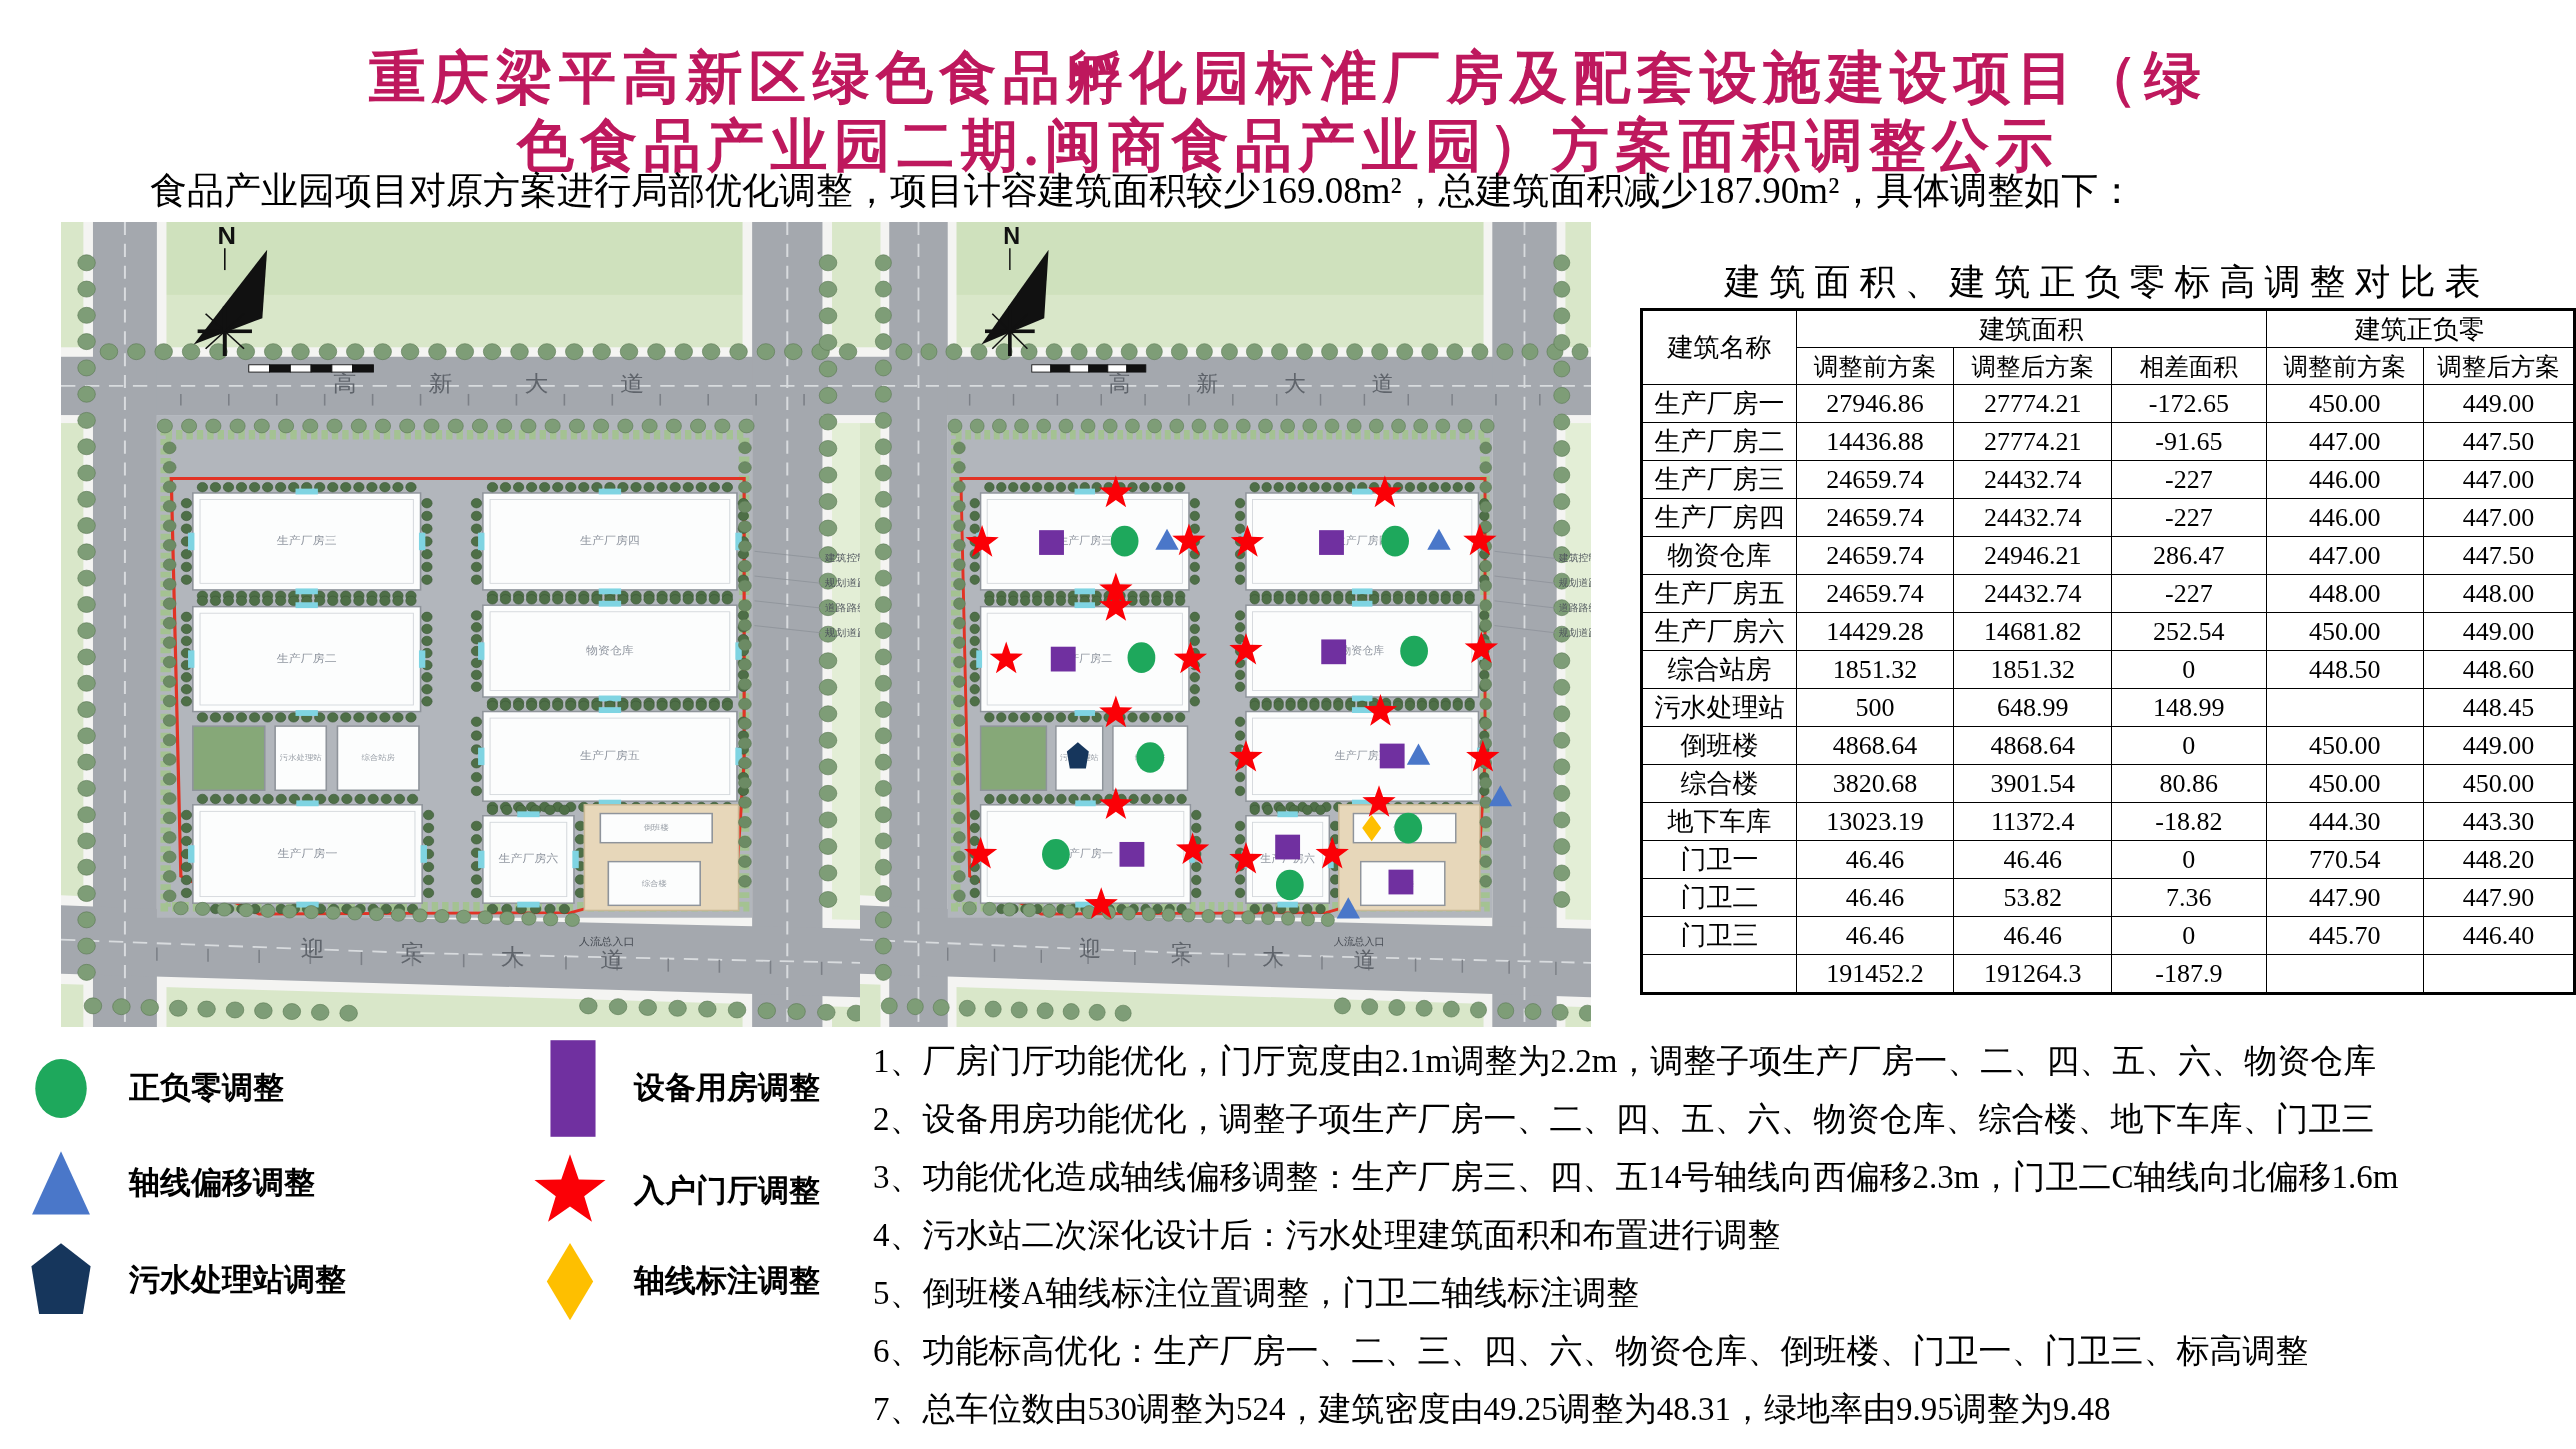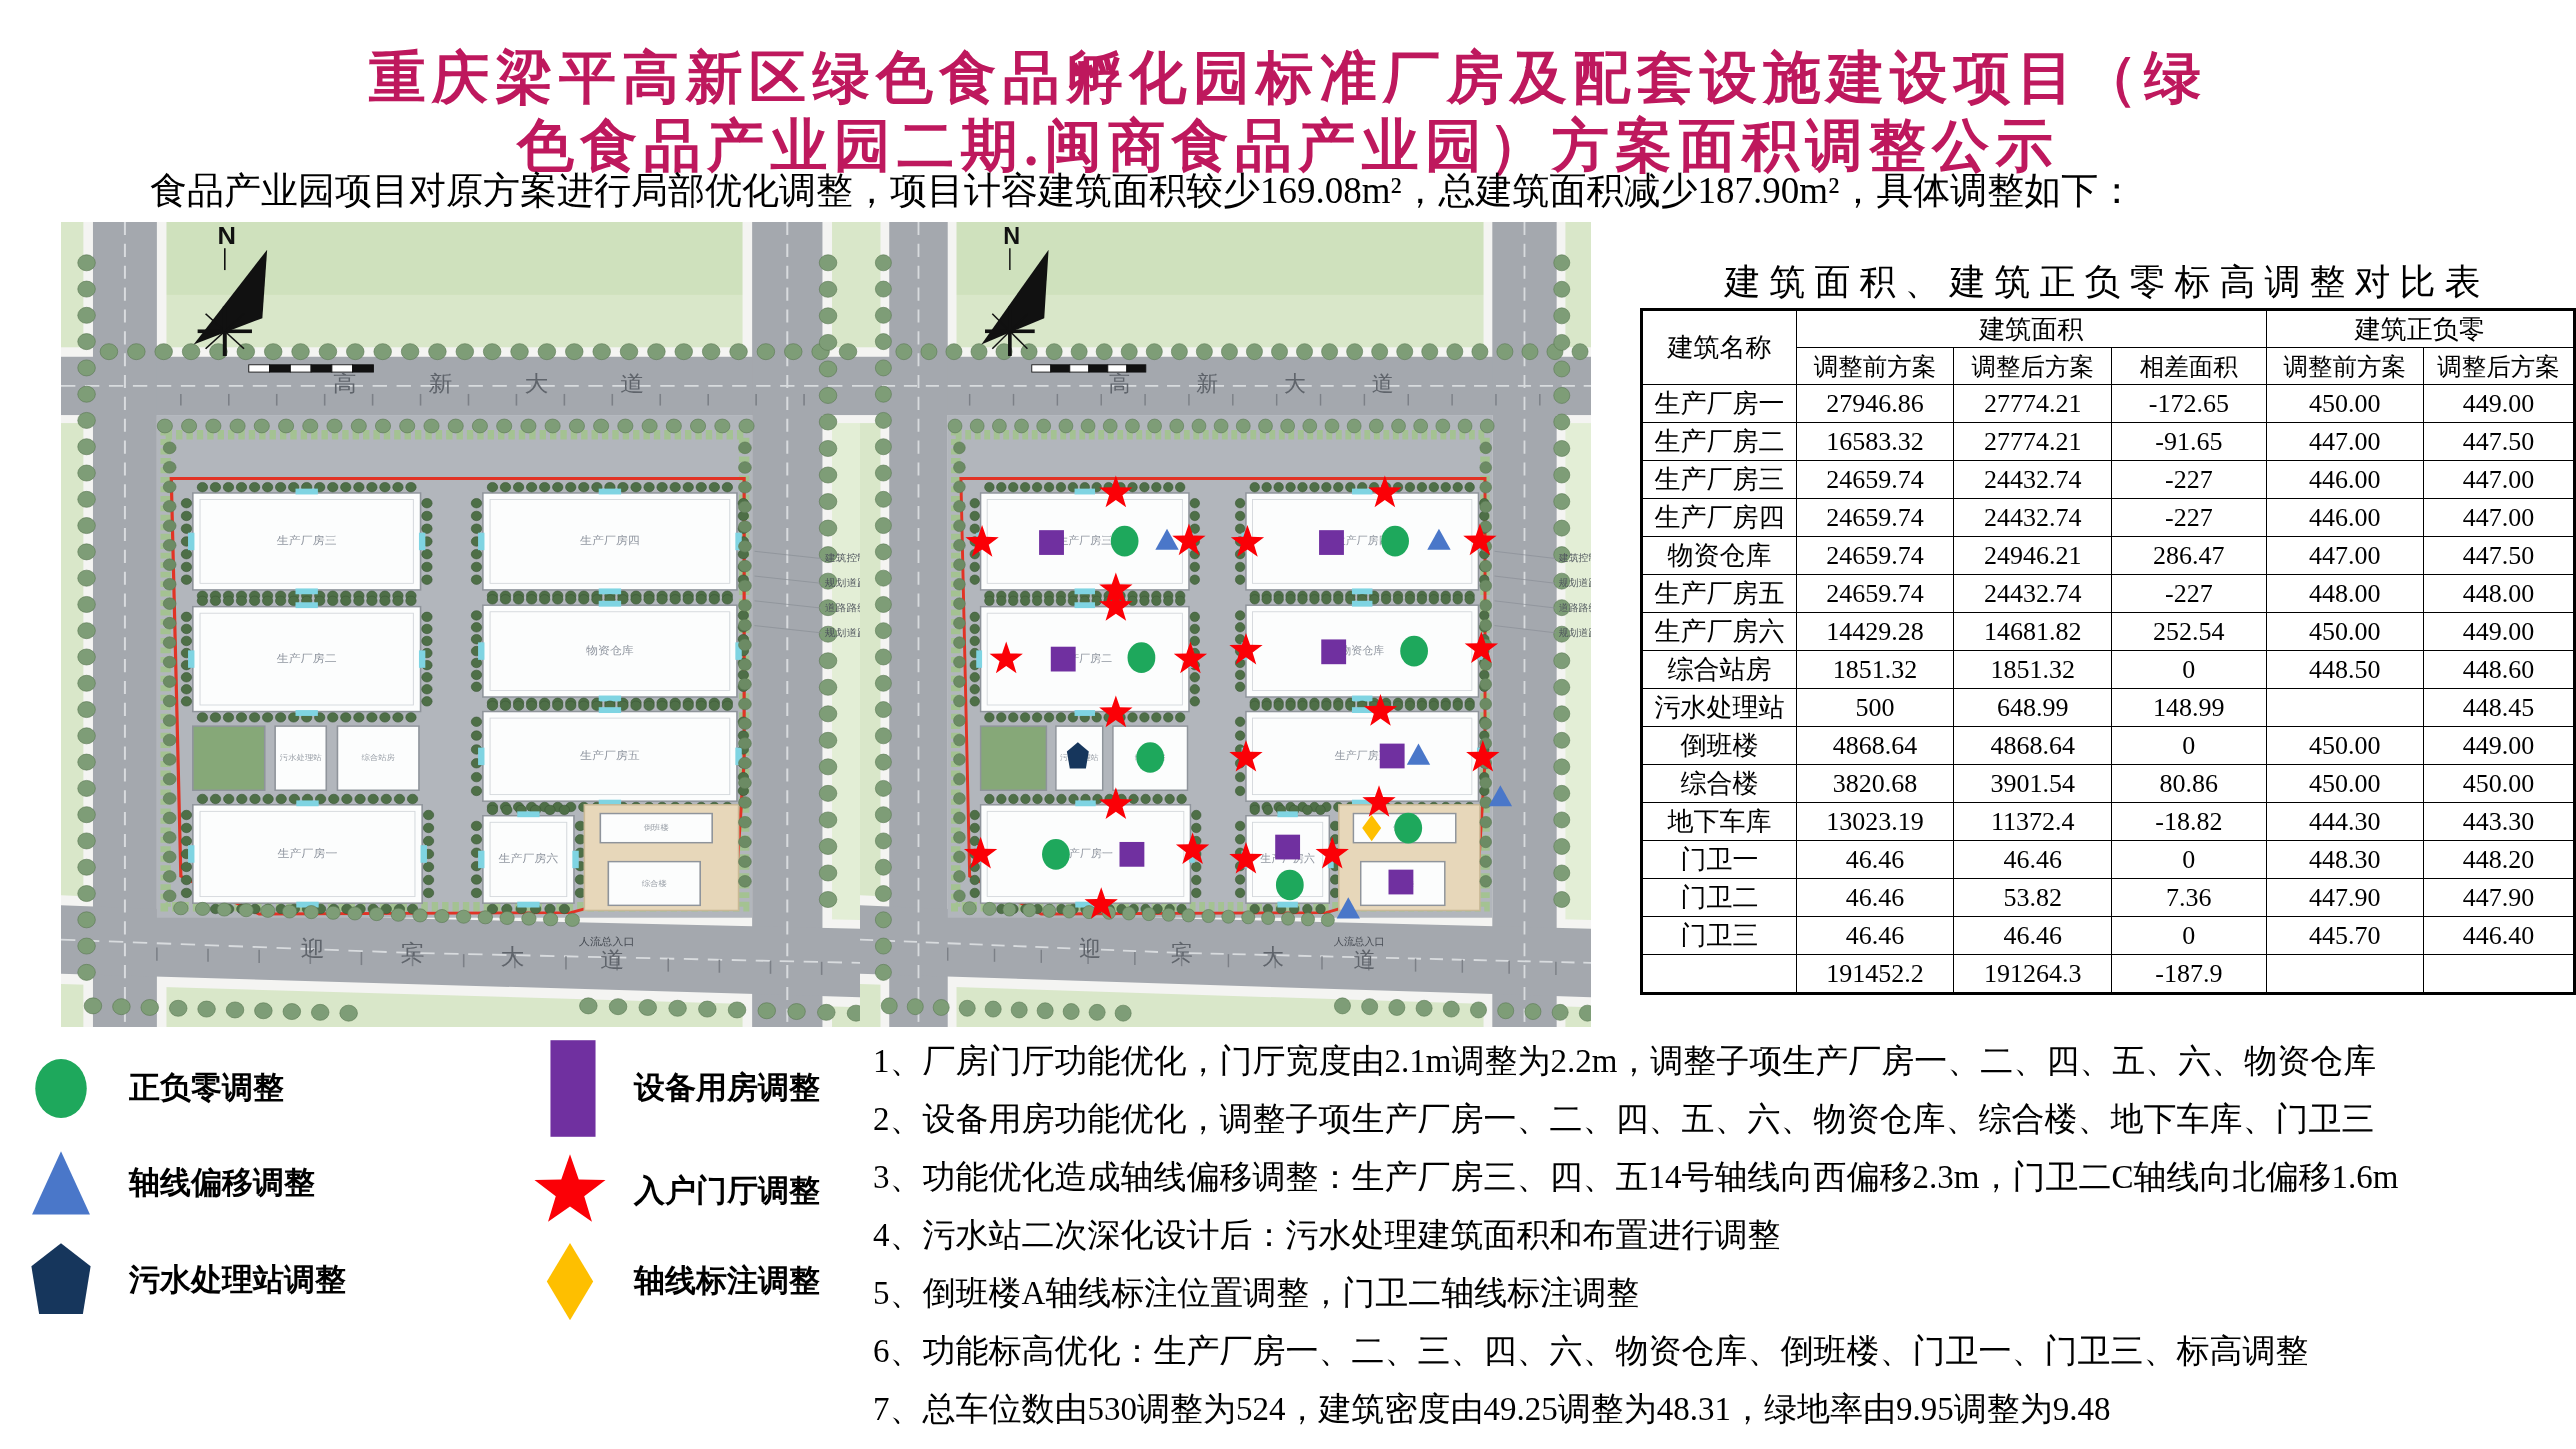--- a/index.html
+++ b/index.html
@@ -1431,21 +1431,21 @@
       <tr>
         <td>生产厂房一</td>
         <td>27946.86</td>
         <td>27774.21</td>
         <td>-172.65</td>
         <td>450.00</td>
         <td>449.00</td>
       </tr>
       <tr>
         <td>生产厂房二</td>
-        <td>16583.32</td>
+        <td>14436.88</td>
         <td>27774.21</td>
         <td>-91.65</td>
         <td>447.00</td>
         <td>447.50</td>
       </tr>
       <tr>
         <td>生产厂房三</td>
         <td>24659.74</td>
         <td>24432.74</td>
         <td>-227</td>
@@ -1522,21 +1522,21 @@
         <td>11372.4</td>
         <td>-18.82</td>
         <td>444.30</td>
         <td>443.30</td>
       </tr>
       <tr>
         <td>门卫一</td>
         <td>46.46</td>
         <td>46.46</td>
         <td>0</td>
-        <td>448.30</td>
+        <td>770.54</td>
         <td>448.20</td>
       </tr>
       <tr>
         <td>门卫二</td>
         <td>46.46</td>
         <td>53.82</td>
         <td>7.36</td>
         <td>447.90</td>
         <td>447.90</td>
       </tr>

